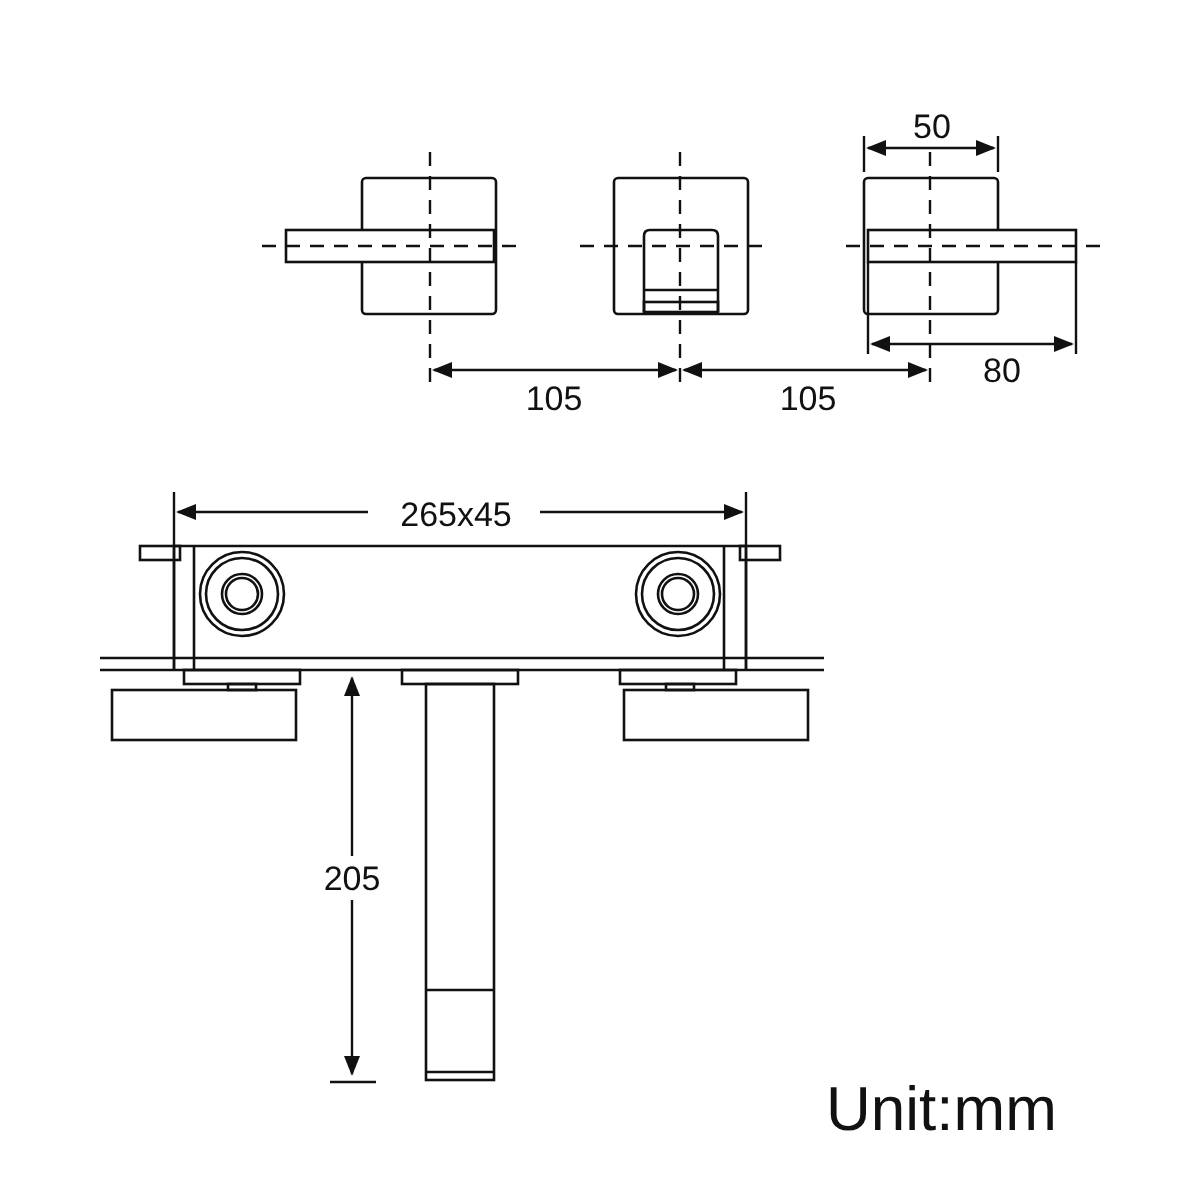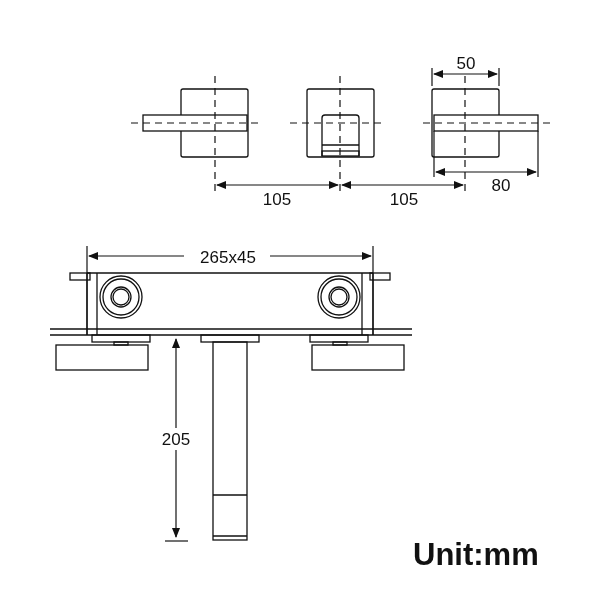--- a/index.html
+++ b/index.html
@@ -3,21 +3,21 @@
 <meta charset="utf-8">
 <style>
   html, body { margin: 0; padding: 0; background: #ffffff; }
   body { width: 600px; height: 600px; position: relative; overflow: hidden; font-family: "Liberation Sans", sans-serif; }
   svg { position: absolute; left: 0; top: 0; }
   .ln { stroke: #111; stroke-width: 1.3; fill: none; }
   .lnf { stroke: #111; stroke-width: 1.3; fill: #fff; }
   .dash { stroke: #111; stroke-width: 1.2; fill: none; stroke-dasharray: 7 5; }
   .dim { stroke: #111; stroke-width: 1.2; fill: none; }
   .dimtxt { font-family: "Liberation Sans", sans-serif; font-size: 17px; fill: #111; }
-  .unit { position: absolute; left: 413px; top: 537px; font-family: "Liberation Sans", sans-serif; font-weight: bold; font-size: 31px; color: #111; }
+  .unit { position: absolute; left: 413px; top: 537px; font-family: "Liberation Sans", sans-serif; font-weight: normal; font-size: 31px; color: #111; }
 </style>
 </head>
 <body>
 
 <svg width="600" height="600" viewBox="0 0 600 600">
   <defs>
     <marker id="arr" markerWidth="10" markerHeight="8" refX="9" refY="4" orient="auto-start-reverse" markerUnits="userSpaceOnUse">
       <path d="M0,0 L10,4 L0,8 Z" fill="#111"></path>
     </marker>
   </defs>

